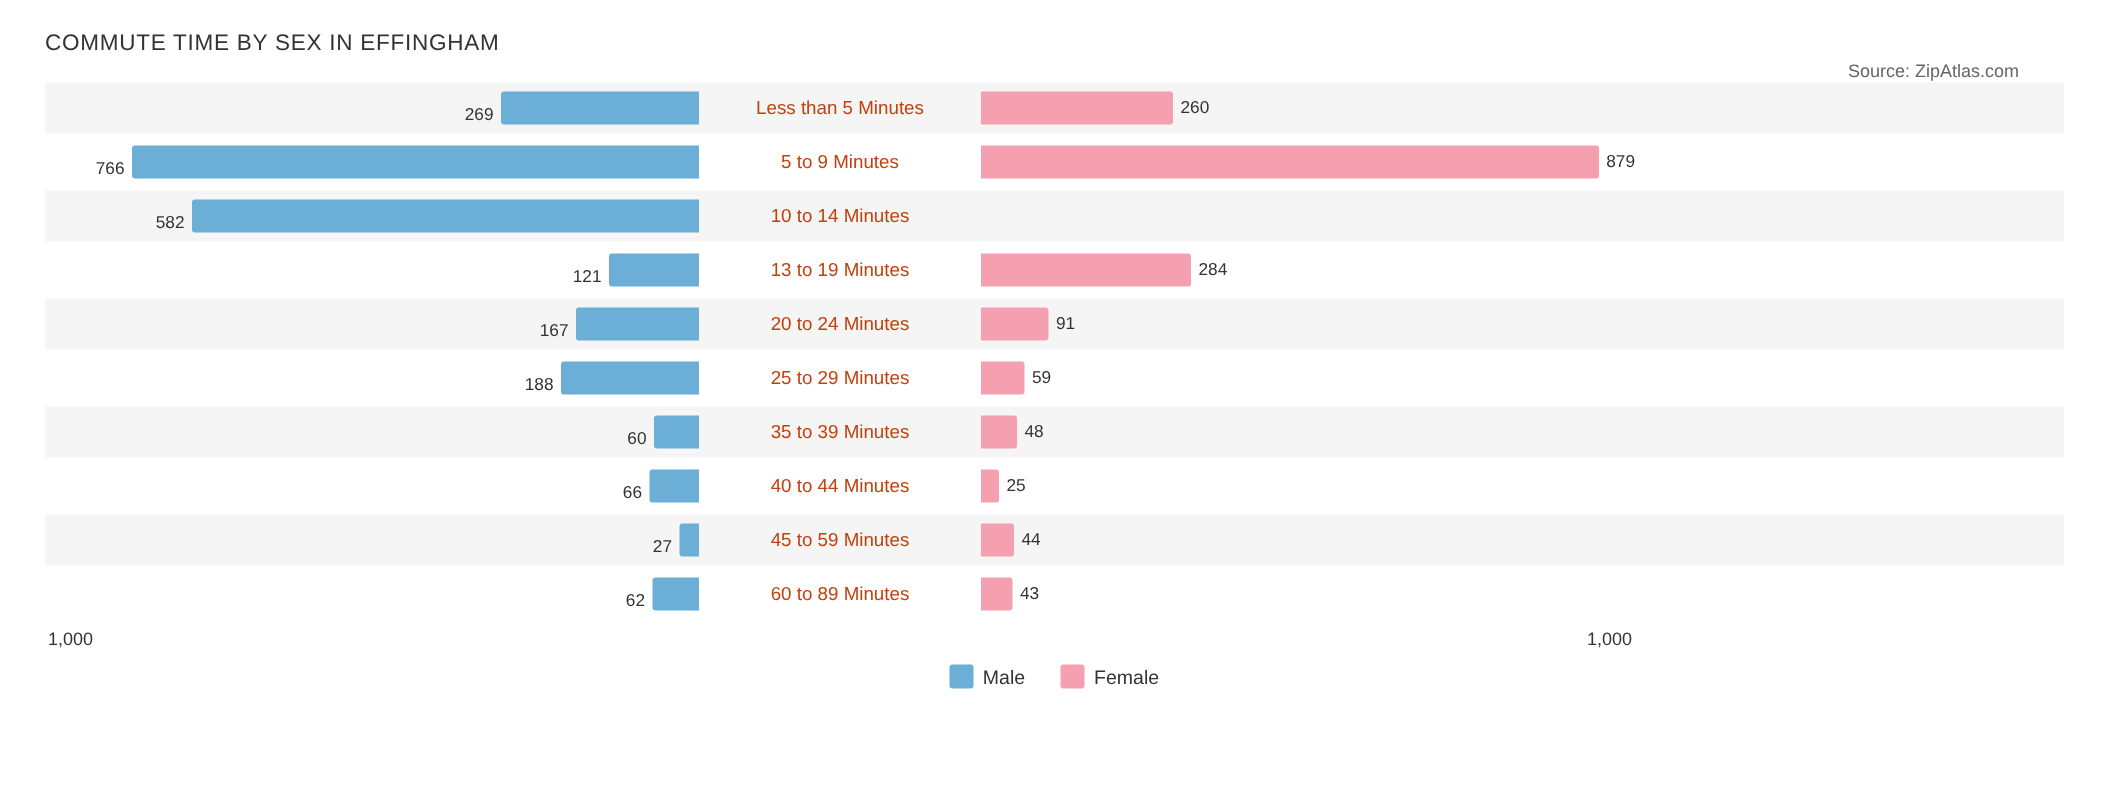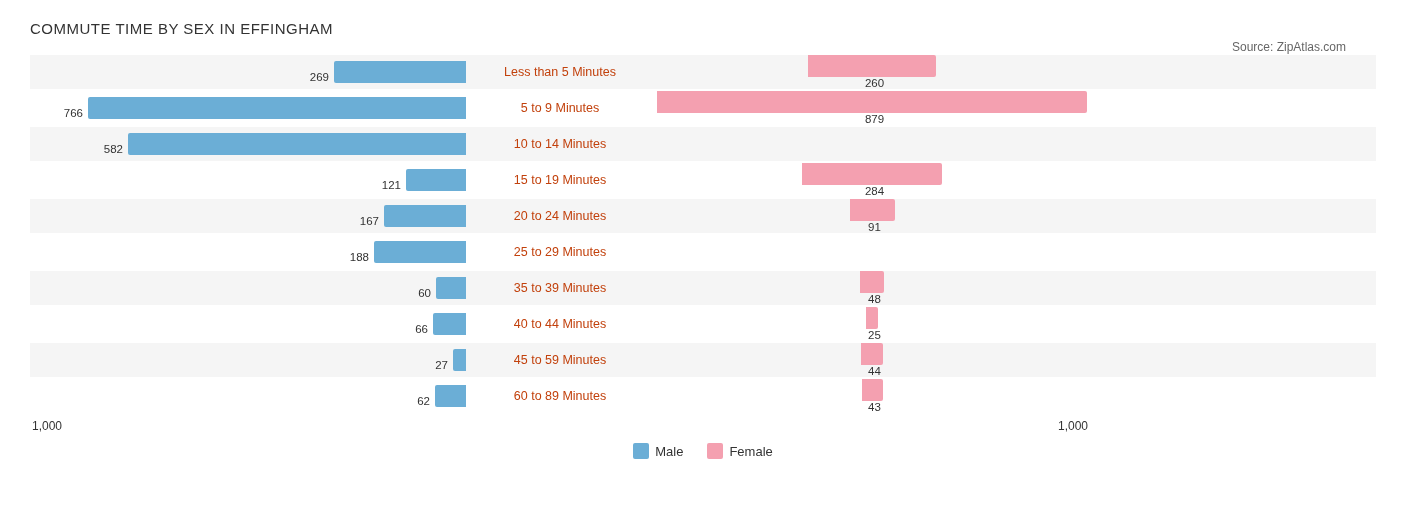--- a/index.html
+++ b/index.html
@@ -49,21 +49,20 @@
       width: 440px;
       padding-right: 4px;
       flex-shrink: 0;
     }
     .right-section {
       display: flex;
       align-items: center;
       width: 440px;
       padding-left: 4px;
       flex-shrink: 0;
-      flex-direction: column;
     }
     .label-center {
       width: 180px;
       text-align: center;
       font-size: 12.5px;
       color: #c2410c;
       flex-shrink: 0;
       z-index: 2;
     }
     .male-bar {
@@ -171,21 +170,21 @@
         <span class="male-value">582</span>
         <div class="male-bar" style="width:338px;"></div>
       </div>
       <div class="label-center">10 to 14 Minutes</div>
     </div>
         <div class="bar-row">
       <div class="left-section">
         <span class="male-value">121</span>
         <div class="male-bar" style="width:60px;"></div>
       </div>
-      <div class="label-center">15 to 19 Minutes</div>
+      <div class="label-center">13 to 19 Minutes</div>
       <div class="right-section">
         <div class="female-bar" style="width:140px;"></div>
         <span class="female-value">284</span>
       </div>
     </div>
         <div class="bar-row">
       <div class="left-section">
         <span class="male-value">167</span>
         <div class="male-bar" style="width:82px;"></div>
       </div>
@@ -194,20 +193,24 @@
         <div class="female-bar" style="width:45px;"></div>
         <span class="female-value">91</span>
       </div>
     </div>
         <div class="bar-row">
       <div class="left-section">
         <span class="male-value">188</span>
         <div class="male-bar" style="width:92px;"></div>
       </div>
       <div class="label-center">25 to 29 Minutes</div>
+      <div class="right-section">
+        <div class="female-bar" style="width:29px;"></div>
+        <span class="female-value">59</span>
+      </div>
     </div>
         <div class="bar-row">
       <div class="left-section">
         <span class="male-value">60</span>
         <div class="male-bar" style="width:30px;"></div>
       </div>
       <div class="label-center">35 to 39 Minutes</div>
       <div class="right-section">
         <div class="female-bar" style="width:24px;"></div>
         <span class="female-value">48</span>

